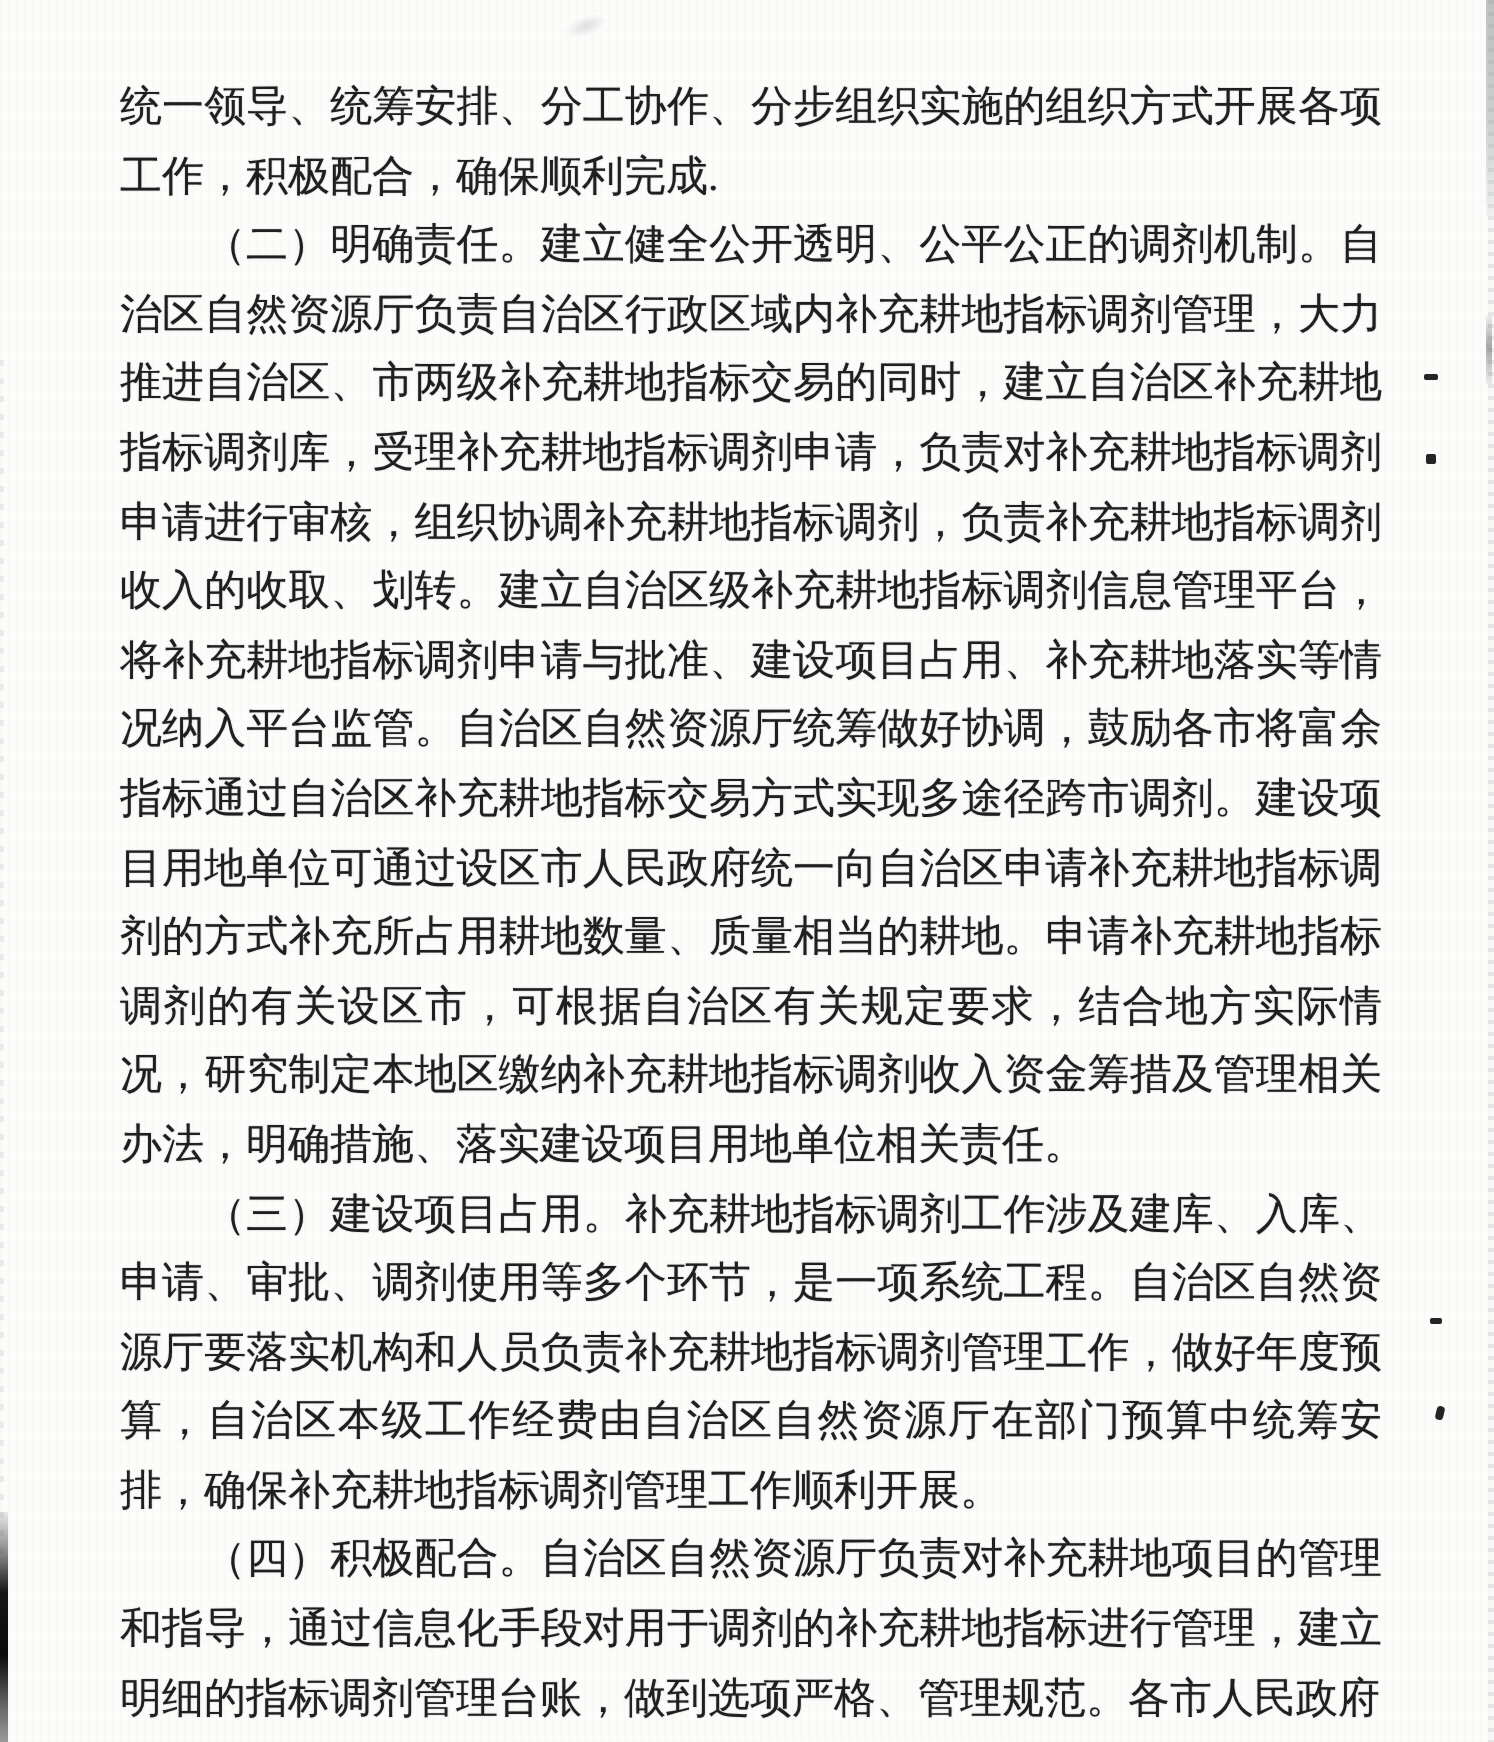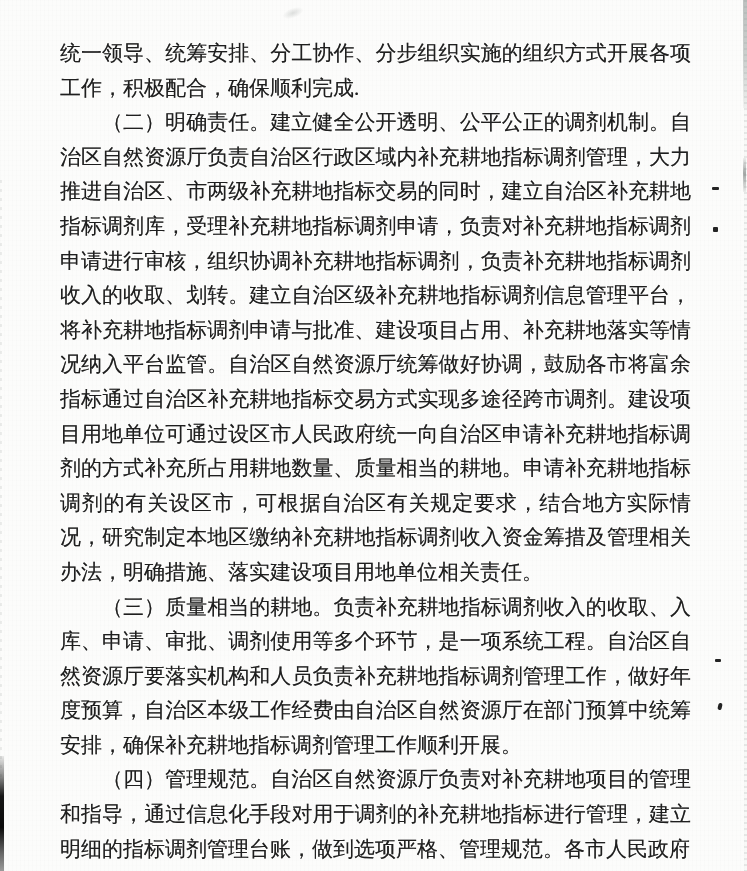--- a/index.html
+++ b/index.html
@@ -124,23 +124,23 @@
 </head>
 <body>
 
 <div class="page">
 
   <div class="doc">
     <p><span>统一领导、统筹安排、分工协作、分步组织实施的组织方式开展各项工作，积极配合，确保顺利完成.</span></p>
 
     <p class="indent"><span class="run-b">（二）明确责任。</span><span>建立健全公开透明、公平公正的调剂机制。自治区自然资源厅负责自治区行政区域内补充耕地指标调剂管理，大力推进自治区、市两级补充耕地指标交易的同时，建立自治区补充耕地指标调剂库，受理补充耕地指标调剂申请，负责对补充耕地指标调剂申请进行审核，组织协调补充耕地指标调剂，负责补充耕地指标调剂收入的收取、划转。建立自治区级补充耕地指标调剂信息管理平台，将补充耕地指标调剂申请与批准、建设项目占用、补充耕地落实等情况纳入平台监管。自治区自然资源厅统筹做好协调，鼓励各市将富余指标通过自治区补充耕地指标交易方式实现多途径跨市调剂。建设项目用地单位可通过设区市人民政府统一向自治区申请补充耕地指标调剂的方式补充所占用耕地数量、质量相当的耕地。申请补充耕地指标调剂的有关设区市，可根据自治区有关规定要求，结合地方实际情况，研究制定本地区缴纳补充耕地指标调剂收入资金筹措及管理相关办法，明确措施、落实建设项目用地单位相关责任。</span></p>
 
-    <p class="indent"><span class="run-b">（三）质量相当的耕地。</span><span>负责补充耕地指标调剂收入的收取、入库、申请、审批、调剂使用等多个环节，是一项系统工程。自治区自然资源厅要落实机构和人员负责补充耕地指标调剂管理工作，做好年度预算，自治区本级工作经费由自治区自然资源厅在部门预算中统筹安排，确保补充耕地指标调剂管理工作顺利开展。</span></p>
+    <p class="indent"><span class="run-b">（三）建设项目占用。</span><span>补充耕地指标调剂工作涉及建库、入库、申请、审批、调剂使用等多个环节，是一项系统工程。自治区自然资源厅要落实机构和人员负责补充耕地指标调剂管理工作，做好年度预算，自治区本级工作经费由自治区自然资源厅在部门预算中统筹安排，确保补充耕地指标调剂管理工作顺利开展。</span></p>
 
-    <p class="indent"><span class="run-b">（四）管理规范。</span><span>自治区自然资源厅负责对补充耕地项目的管理和指导，通过信息化手段对用于调剂的补充耕地指标进行管理，建立明细的指标调剂管理台账，做到选项严格、管理规范。各市人民政府</span></p>
+    <p class="indent"><span class="run-b">（四）积极配合。</span><span>自治区自然资源厅负责对补充耕地项目的管理和指导，通过信息化手段对用于调剂的补充耕地指标进行管理，建立明细的指标调剂管理台账，做到选项严格、管理规范。各市人民政府</span></p>
   </div>
 
   <div class="edge-col-right"></div>
   <div class="edge-streak-right-top"></div>
   <div class="edge-streak-right-mid"></div>
   <div class="edge-col-left"></div>
   <div class="edge-streak-left-bottom"></div>
   <div class="ink-dot ink-dot-1"></div>
   <div class="ink-dot ink-dot-2"></div>
   <div class="ink-dot ink-dot-3"></div>

